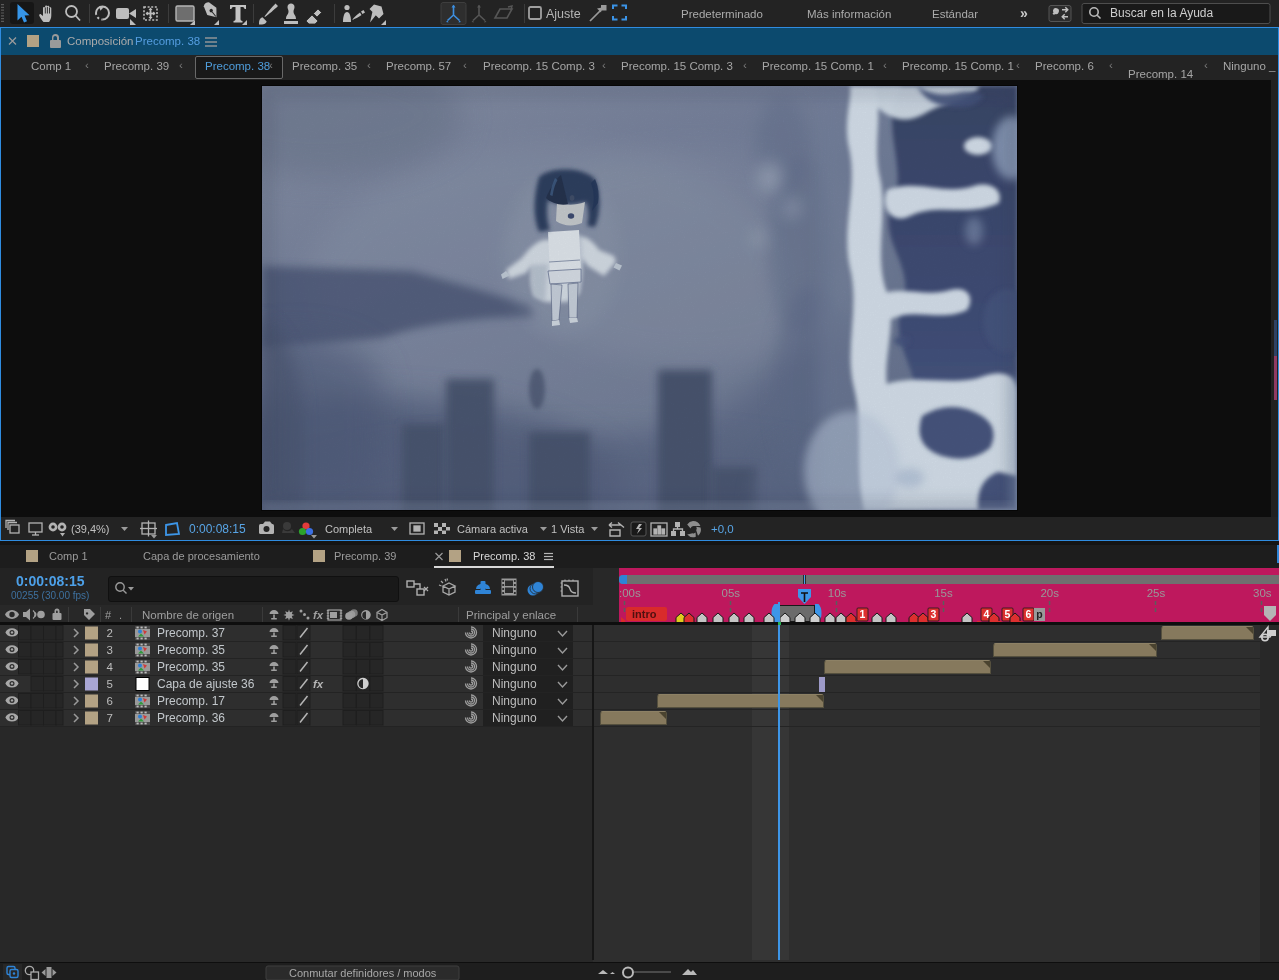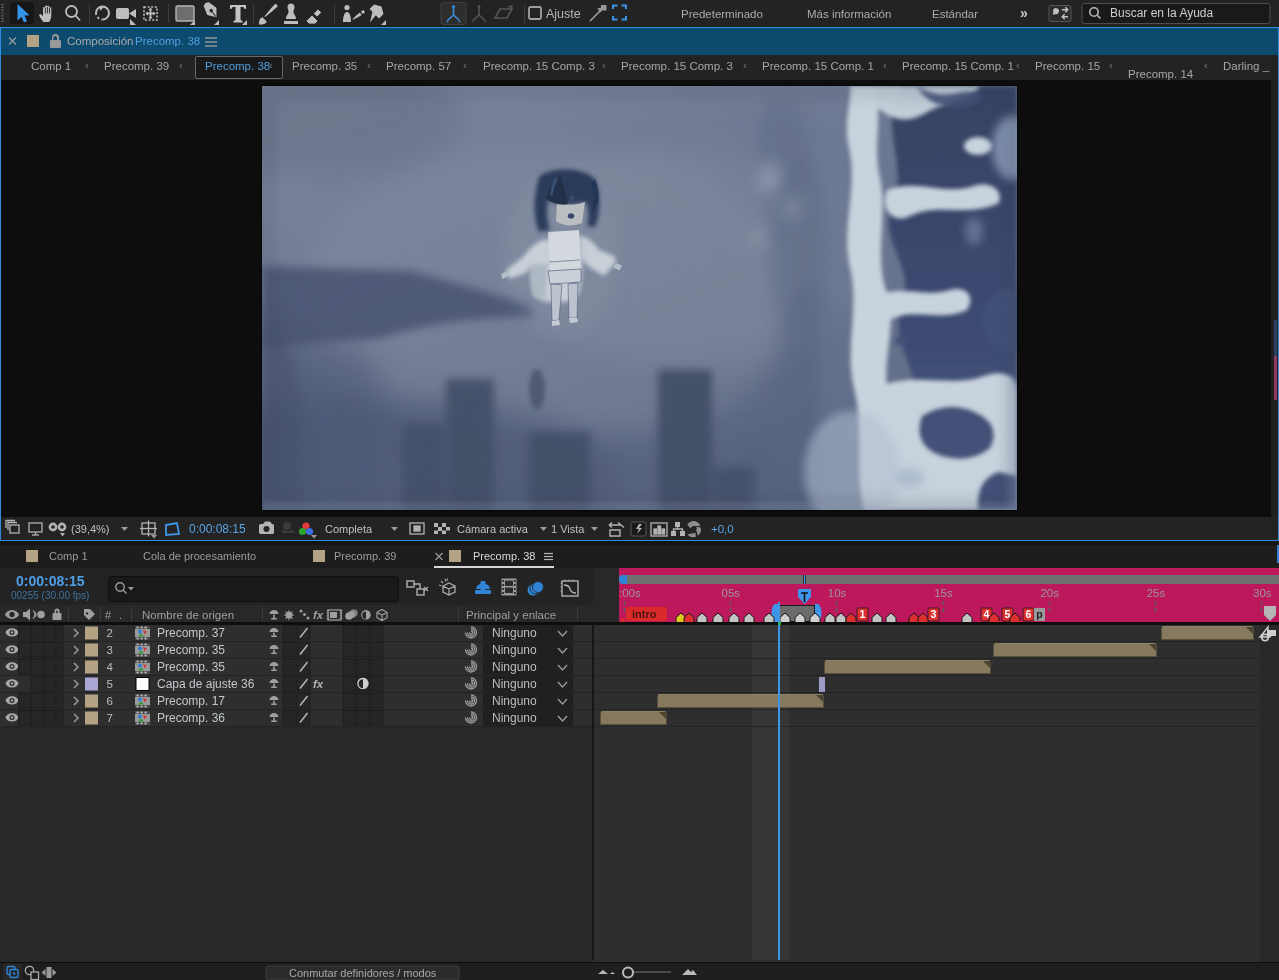--- a/index.html
+++ b/index.html
@@ -152,25 +152,25 @@
     <span class="txt" style="left:385px;top:5px;">Precomp. 57</span>
     <span class="txt" style="left:462px;top:4px;color:#7a7a7a;">‹</span>
     <span class="txt" style="left:482px;top:5px;">Precomp. 15 Comp. 3</span>
     <span class="txt" style="left:601px;top:4px;color:#7a7a7a;">‹</span>
     <span class="txt" style="left:620px;top:5px;text-align:right;">Precomp. 15 Comp. 3</span>
     <span class="txt" style="left:742px;top:4px;color:#7a7a7a;">‹</span>
     <span class="txt" style="left:761px;top:5px;">Precomp. 15 Comp. 1</span>
     <span class="txt" style="left:882px;top:4px;color:#7a7a7a;">‹</span>
     <span class="txt" style="left:901px;top:5px;">Precomp. 15 Comp. 1</span>
     <span class="txt" style="left:1015px;top:4px;color:#7a7a7a;">‹</span>
-    <span class="txt" style="left:1034px;top:5px;">Precomp. 15</span>
+    <span class="txt" style="left:1034px;top:5px;">Precomp. 6</span>
     <span class="txt" style="left:1108px;top:4px;color:#7a7a7a;">‹</span>
     <span class="txt" style="left:1127px;top:13px;">Precomp. 14</span>
     <span class="txt" style="left:1203px;top:4px;color:#7a7a7a;">‹</span>
-    <span class="txt" style="left:1222px;top:5px;">Darling  _</span>
+    <span class="txt" style="left:1222px;top:5px;">Ninguno  _</span>
   </div>
 
   <div class="abs" id="viewer" style="left:1px;top:80px;width:1277px;height:437px;background:#0d0d0d;">
     <svg class="abs" style="left:261px;top:6px;" width="755" height="424" viewBox="0 0 755 424">
       <defs>
         <linearGradient id="bg1" x1="0" y1="0" x2="0.75" y2="1">
           <stop offset="0" stop-color="#8791a6"></stop>
           <stop offset="0.45" stop-color="#737e9a"></stop>
           <stop offset="1" stop-color="#596683"></stop>
         </linearGradient>
@@ -386,21 +386,21 @@
 
   <div class="abs" style="left:0;top:27px;width:1279px;height:514px;border:1px solid #2f8ce0;box-sizing:border-box;pointer-events:none;z-index:40;"></div>
 
   <div class="abs" style="left:0;top:541px;width:1279px;height:4px;background:#141414;"></div>
 
   <div class="abs" id="timeline" style="left:0;top:545px;width:1279px;height:417px;background:#282828;">
 
     <div class="abs" style="left:0;top:0;width:1279px;height:23px;background:#1d1d1d;font-size:11px;color:#9b9b9b;">
       <div class="abs" style="left:26px;top:5px;width:12px;height:12px;background:#b3a284;"></div>
       <span class="txt" style="left:49px;top:5px;">Comp 1</span>
-      <span class="txt" style="left:143px;top:5px;">Cola de procesamiento</span>
+      <span class="txt" style="left:143px;top:5px;">Capa de procesamiento</span>
       <div class="abs" style="left:313px;top:5px;width:12px;height:12px;background:#b3a284;"></div>
       <span class="txt" style="left:334px;top:5px;">Precomp. 39</span>
       <svg class="abs" style="left:434px;top:7px" width="12" height="10">
           <path d="M1.5,1 l7,7 M8.5,1 l-7,7" stroke="#9a9a9a" stroke-width="1.2"></path>
         </svg>
       <div class="abs" style="left:449px;top:5px;width:12px;height:12px;background:#b3a284;"></div>
       <span class="txt" style="left:473px;top:5px;color:#d8d8d8;">Precomp. 38</span>
       <svg class="abs" style="left:543px;top:7px" width="13" height="10">
           <g stroke="#b5b5b5" stroke-width="1.2">
             <line x1="1" y1="1.5" x2="10" y2="1.5"></line>

